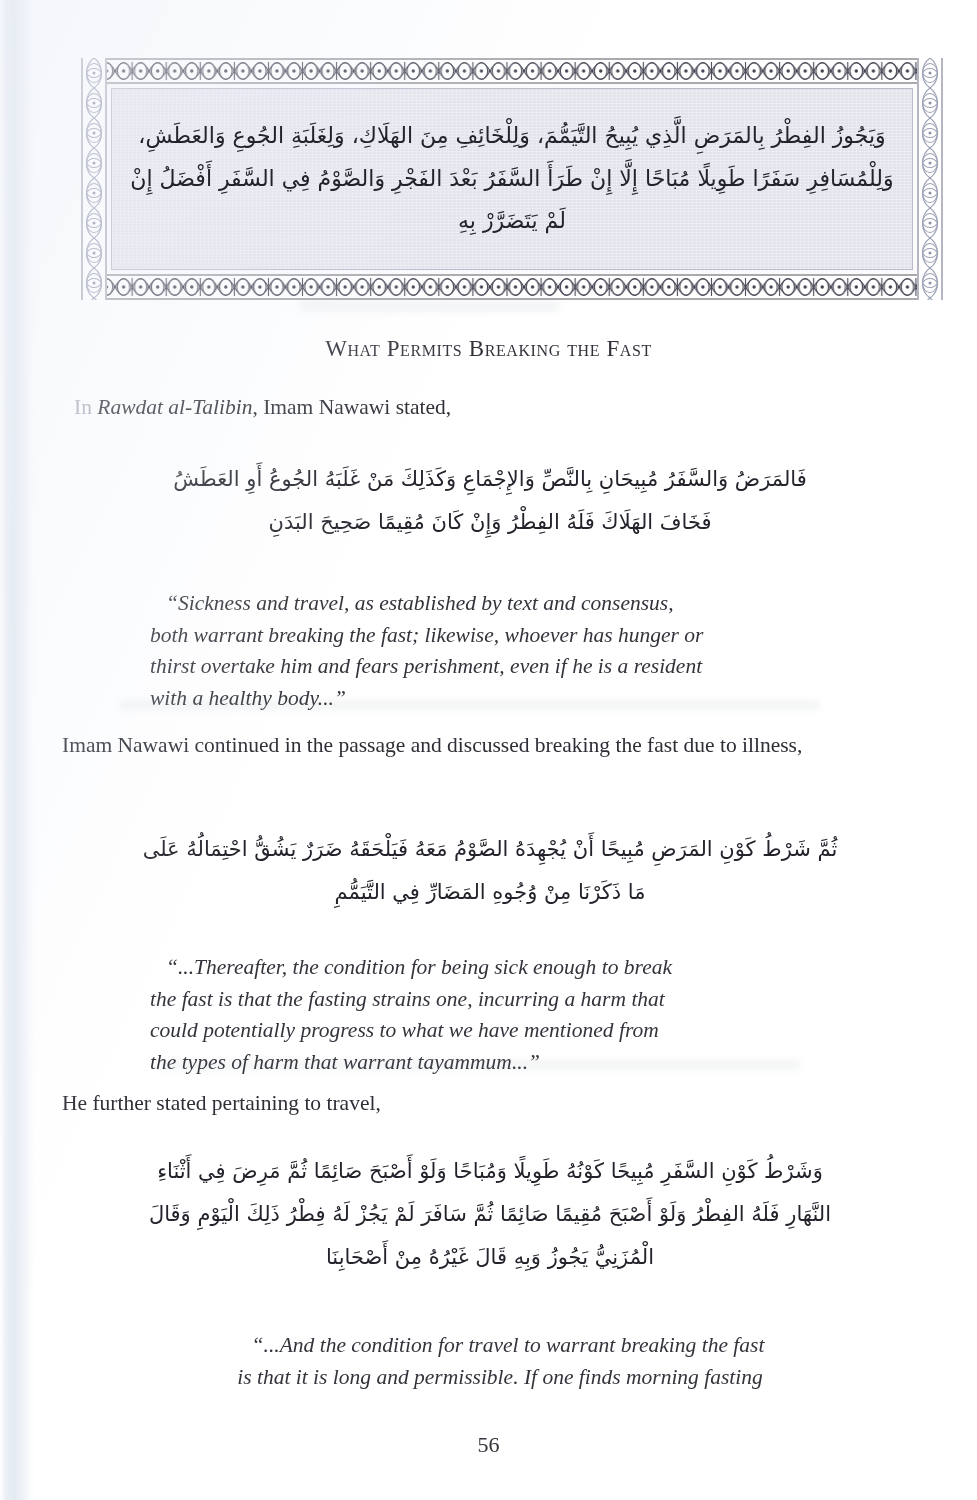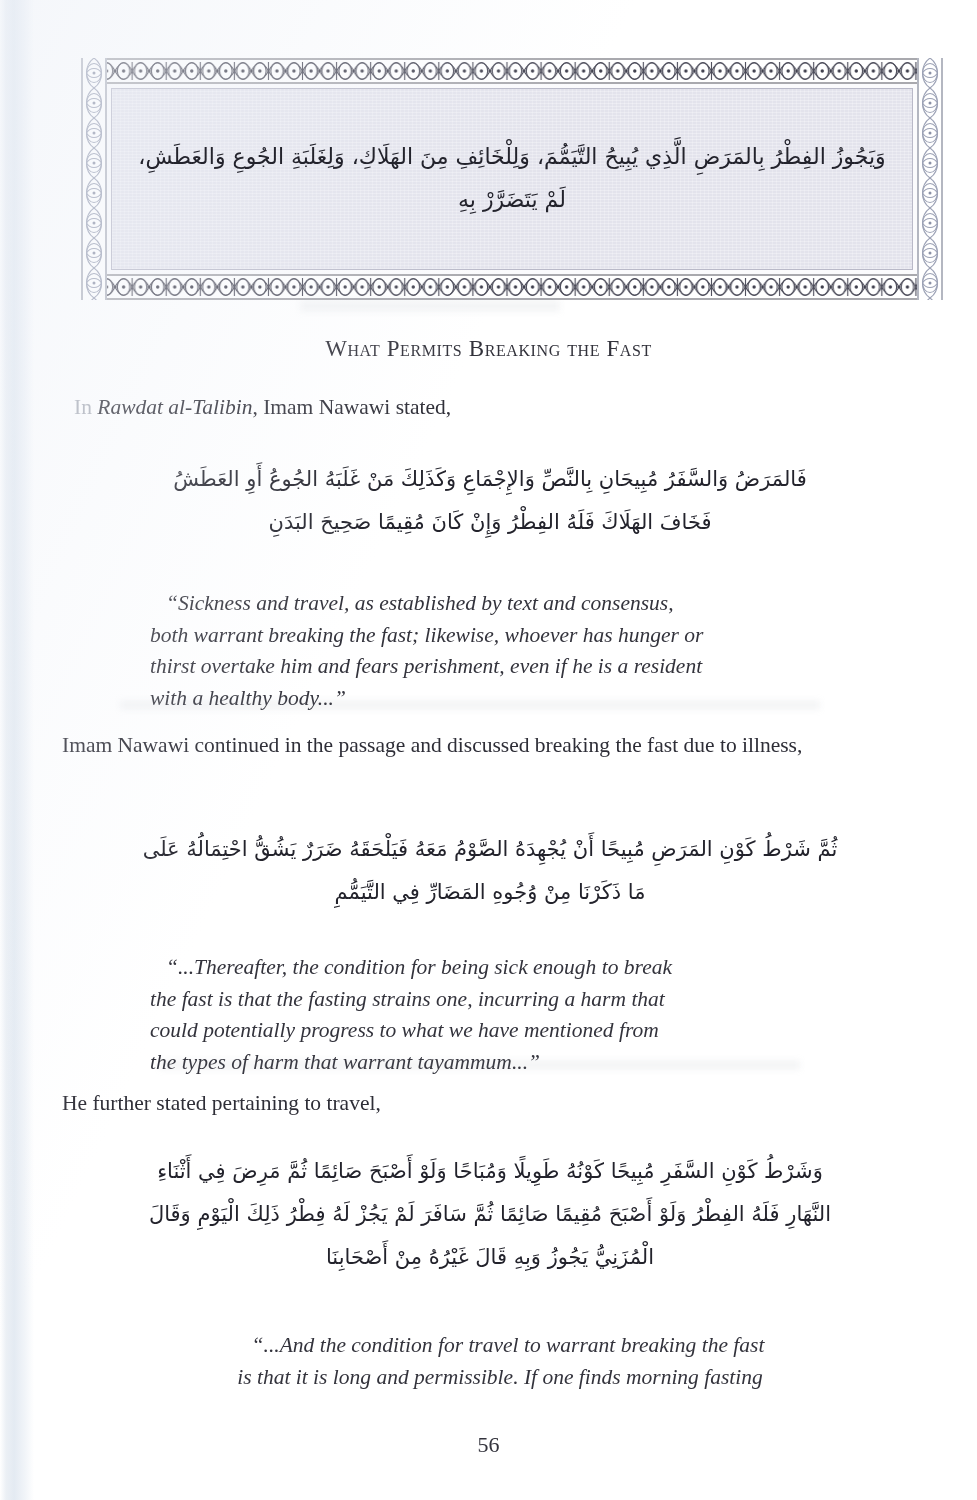--- a/index.html
+++ b/index.html
@@ -268,20 +268,21 @@
     <div class="band band-right">
       <svg viewBox="0 0 26 242" preserveAspectRatio="none" aria-hidden="true">
         <rect width="26" height="242" fill="url(#braidV)"></rect>
         <rect x="0.5" y="0" width="1" height="242" fill="#6b7183"></rect>
         <rect x="24.5" y="0" width="1" height="242" fill="#6b7183"></rect>
       </svg>
     </div>
 
     <div class="ornate-inner">
       <div class="ar-box-line">وَيَجُوزُ الفِطْرُ بِالمَرَضِ الَّذِي يُبِيحُ التَّيَمُّمَ، وَلِلْخَائِفِ مِنَ الهَلَاكِ، وَلِغَلَبَةِ الجُوعِ وَالعَطَشِ،</div>
+      <div class="ar-box-line">وَلِلْمُسَافِرِ سَفَرًا طَوِيلًا مُبَاحًا إِلَّا إِنْ طَرَأَ السَّفَرُ بَعْدَ الفَجْرِ وَالصَّوْمُ فِي السَّفَرِ أَفْضَلُ إِنْ</div>
       <div class="ar-box-line">لَمْ يَتَضَرَّرْ بِهِ</div>
     </div>
   </div>
 
   <div class="section-heading">What Permits Breaking the Fast</div>
 
   <div class="para para-1">
     <span class="faded">In </span><span class="bookname">Rawdat al-Talibin</span><span>, Imam Nawawi stated,</span>
   </div>
 

